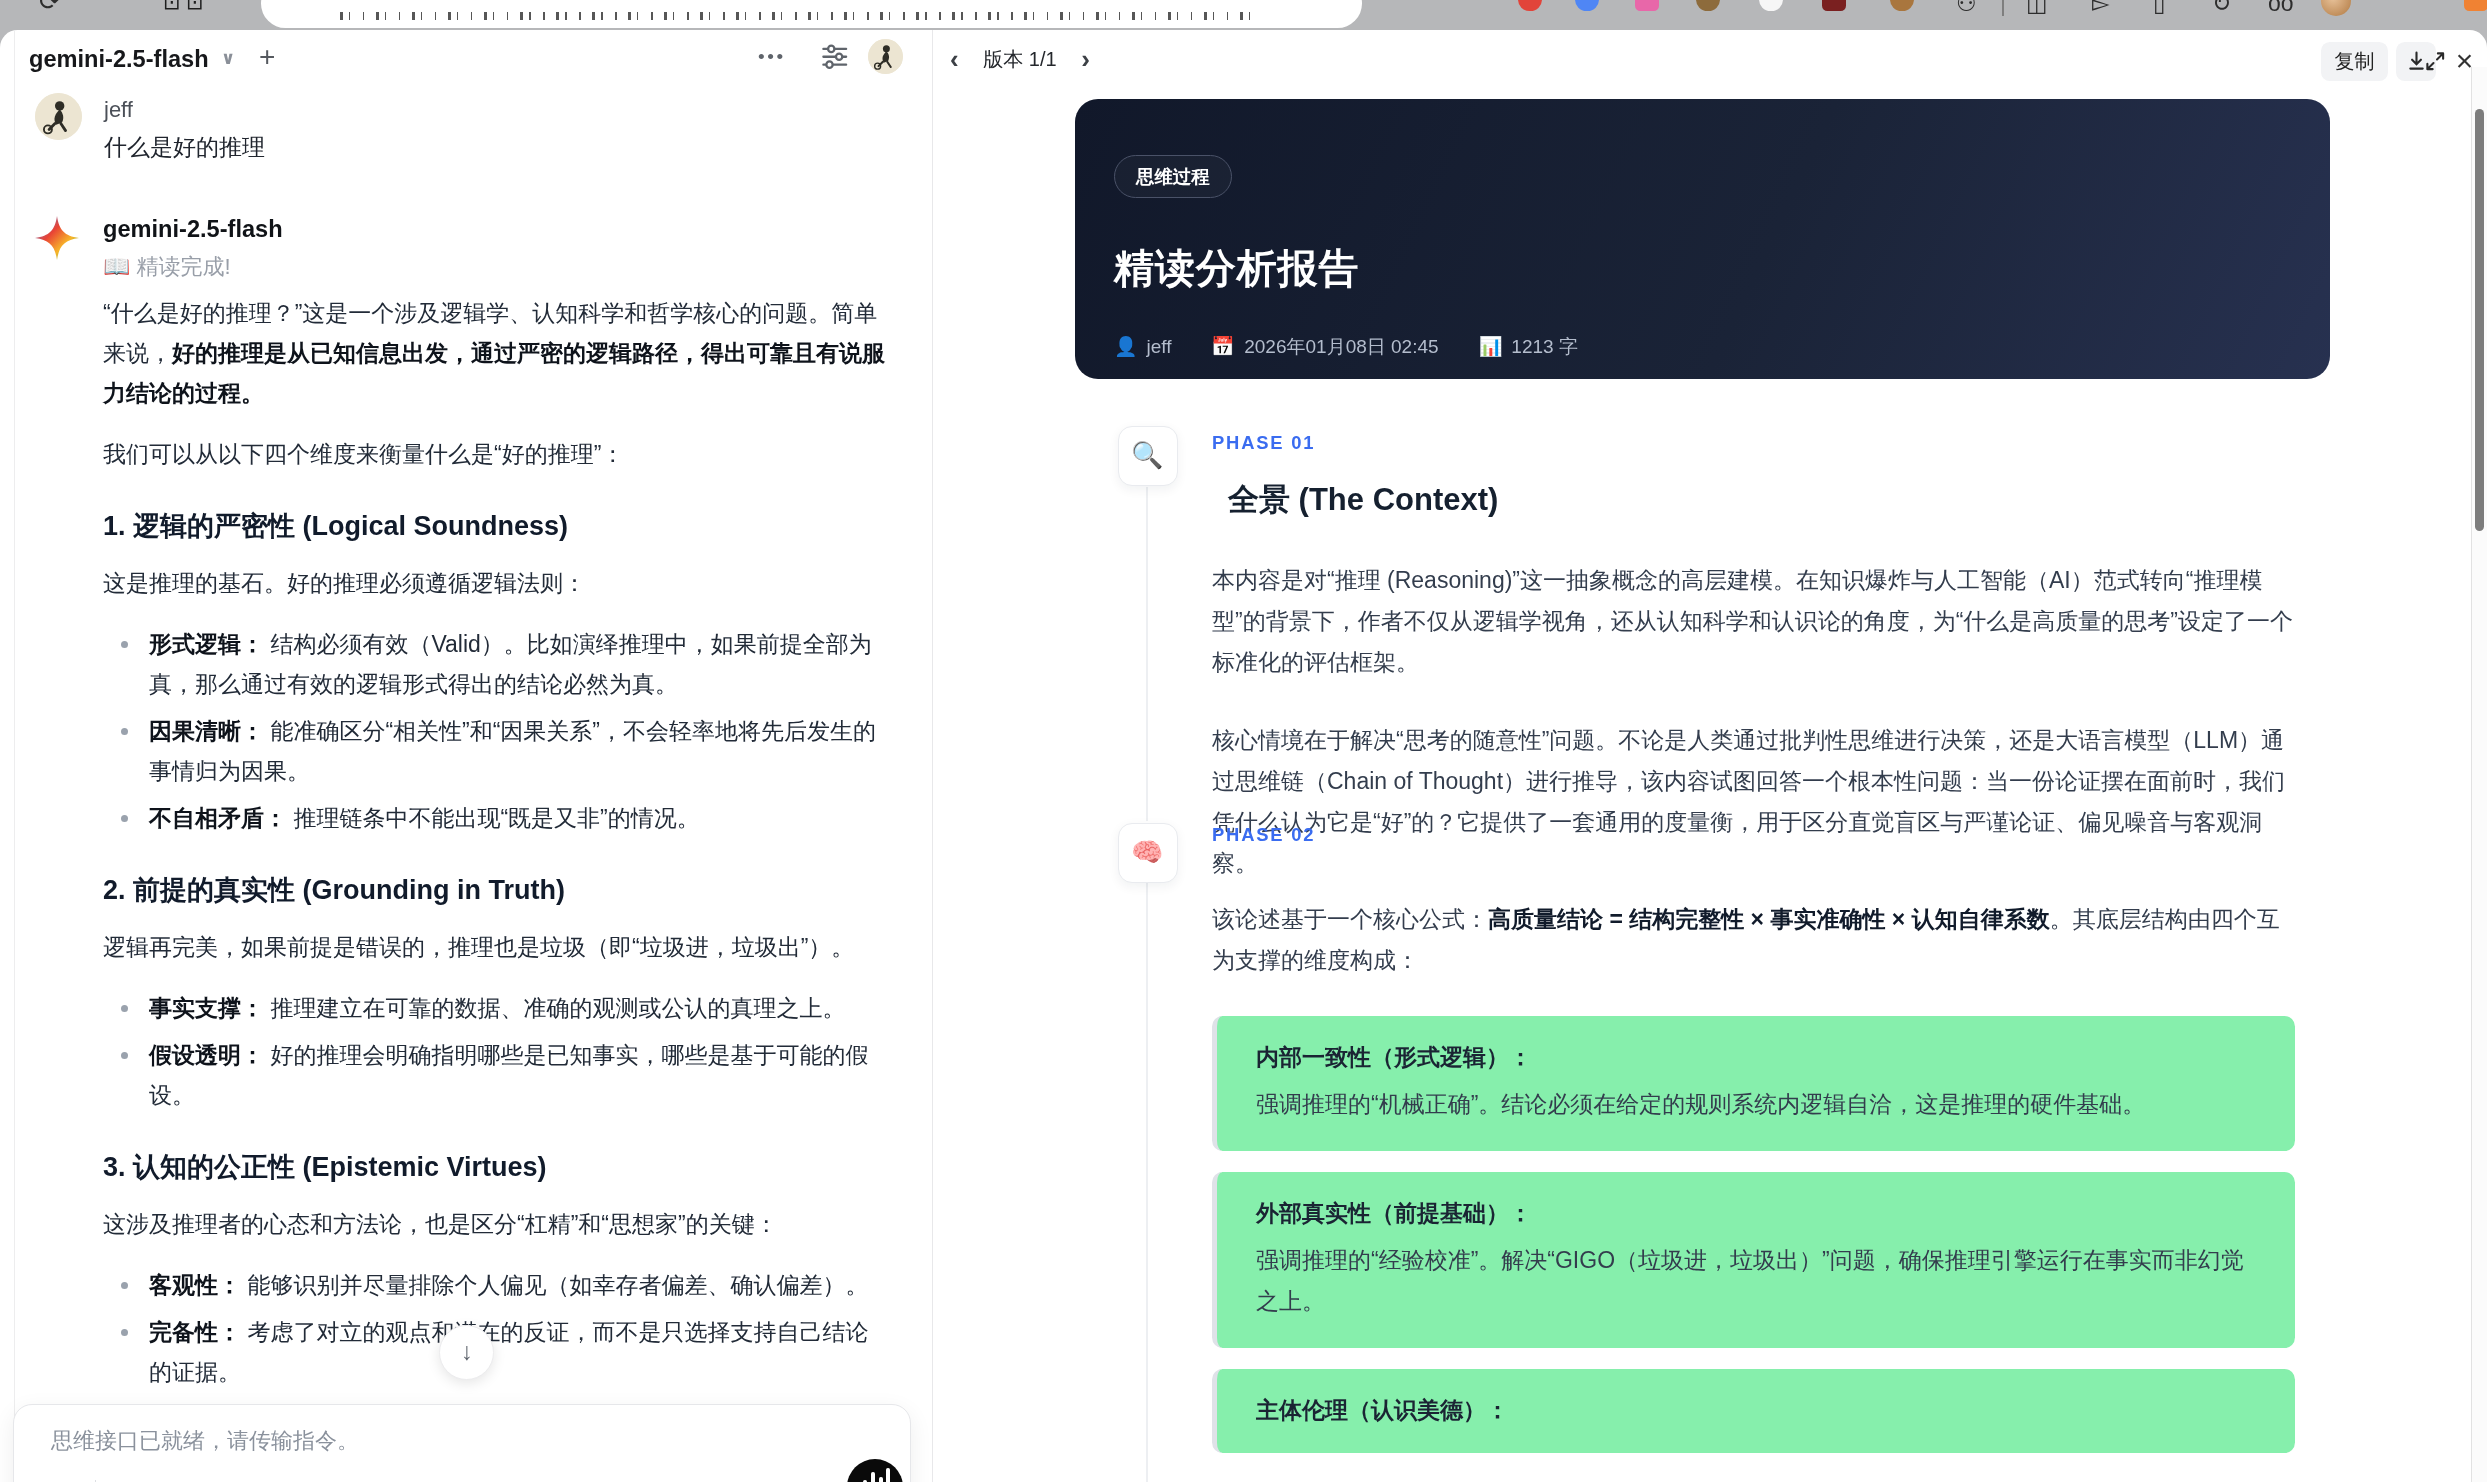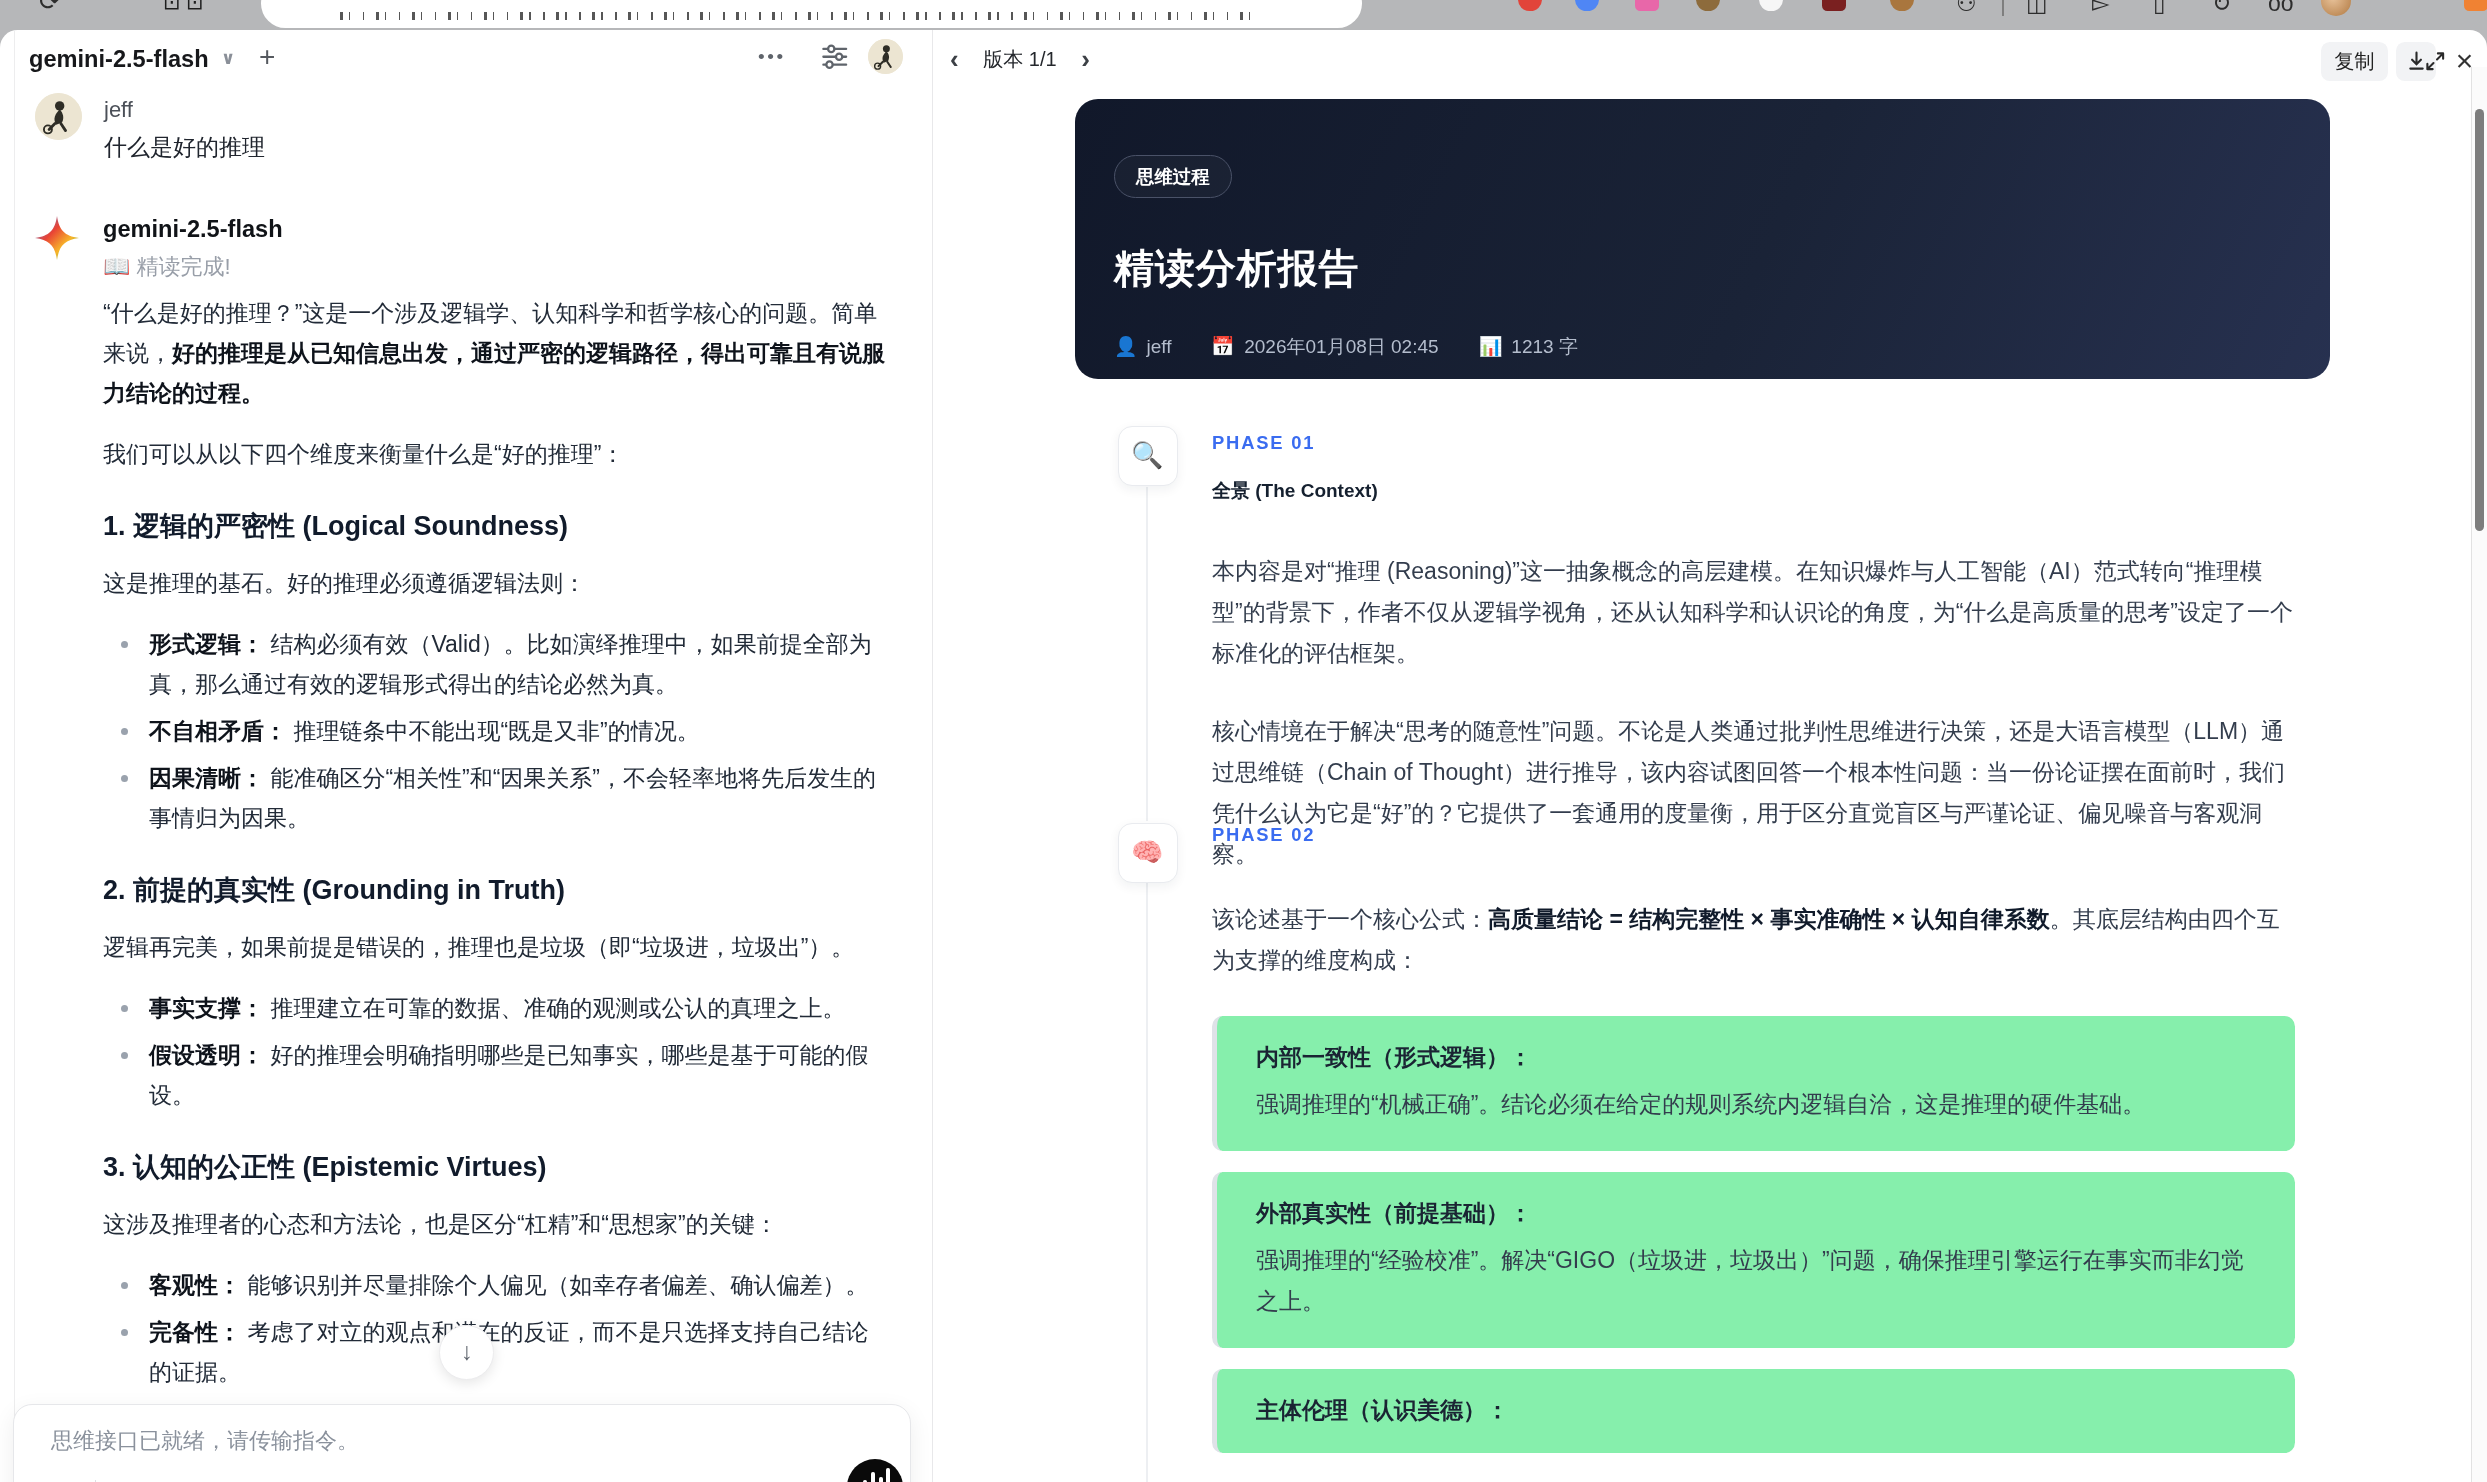--- a/index.html
+++ b/index.html
@@ -78,21 +78,21 @@
   .hero-title{position:absolute;left:39px;top:142px;font-size:40px;font-weight:700;color:#fff;letter-spacing:0.9px;}
   .hero-meta{position:absolute;left:39px;top:235px;font-size:19px;color:#b4bdcd;}
   .hero-meta .mi{margin-right:35px;}
   .hero-meta .ic{margin-right:8.8px;font-size:19px;}
 
   
   .ph-icon{position:absolute;width:58px;height:58px;background:#fff;border:0.9px solid #e9ebef;border-radius:14px;
            box-shadow:0 3.5px 10.5px rgba(20,30,50,.06);text-align:center;line-height:56px;font-size:26px;z-index:2;}
   .tline{position:absolute;left:1146px;width:1.8px;background:#edeff2;}
   .ph-label{font-size:18.4px;font-weight:700;color:#3a6cf0;letter-spacing:1.8px;margin:0 0 7px 0;}
-  .ph-title{font-size:19px;font-weight:700;color:#15202f;margin:0;}
+  .ph-title{font-size:31px;font-weight:700;color:#15202f;margin:16px;}
   .ph-col{position:absolute;left:1212px;width:1083px;font-size:23px;line-height:41px;color:#333d4d;}
   .ph-col p.para{margin:40px 0 0 0;}
   .dim-card{margin-top:21px;background:#86efac;border-left:5.3px solid #dfe2e8;border-radius:10.5px;padding:26px 39px;}
   .dim-card .ct{font-size:23px;font-weight:700;color:#1a2433;line-height:31.5px;}
   .dim-card .cb{font-size:23px;color:#333d4d;line-height:41px;margin-top:10.5px;}
 
   svg{display:block;}
 </style>
 </head>
 <body>
@@ -184,22 +184,22 @@
     </div>
 
     <div class="chat-body">
       <p><span>“什么是好的推理？”这是一个涉及逻辑学、认知科学和哲学核心的问题。简单来说，</span><b>好的推理是从已知信息出发，通过严密的逻辑路径，得出可靠且有说服力结论的过程。</b></p>
       <p>我们可以从以下四个维度来衡量什么是“好的推理”：</p>
 
       <h3>1. 逻辑的严密性 (Logical Soundness)</h3>
       <p>这是推理的基石。好的推理必须遵循逻辑法则：</p>
       <ul class="bullets">
         <li><b>形式逻辑：</b> <span>结构必须有效（Valid）。比如演绎推理中，如果前提全部为真，那么通过有效的逻辑形式得出的结论必然为真。</span></li>
+        <li><b>因果清晰：</b> <span>能准确区分“相关性”和“因果关系”，不会轻率地将先后发生的事情归为因果。</span></li>
         <li><b>不自相矛盾：</b> <span>推理链条中不能出现“既是又非”的情况。</span></li>
-        <li><b>因果清晰：</b> <span>能准确区分“相关性”和“因果关系”，不会轻率地将先后发生的事情归为因果。</span></li>
       </ul>
 
       <h3>2. 前提的真实性 (Grounding in Truth)</h3>
       <p>逻辑再完美，如果前提是错误的，推理也是垃圾（即“垃圾进，垃圾出”）。</p>
       <ul class="bullets">
         <li><b>事实支撑：</b> <span>推理建立在可靠的数据、准确的观测或公认的真理之上。</span></li>
         <li><b>假设透明：</b> <span>好的推理会明确指明哪些是已知事实，哪些是基于可能的假设。</span></li>
       </ul>
 
       <h3>3. 认知的公正性 (Epistemic Virtues)</h3>

